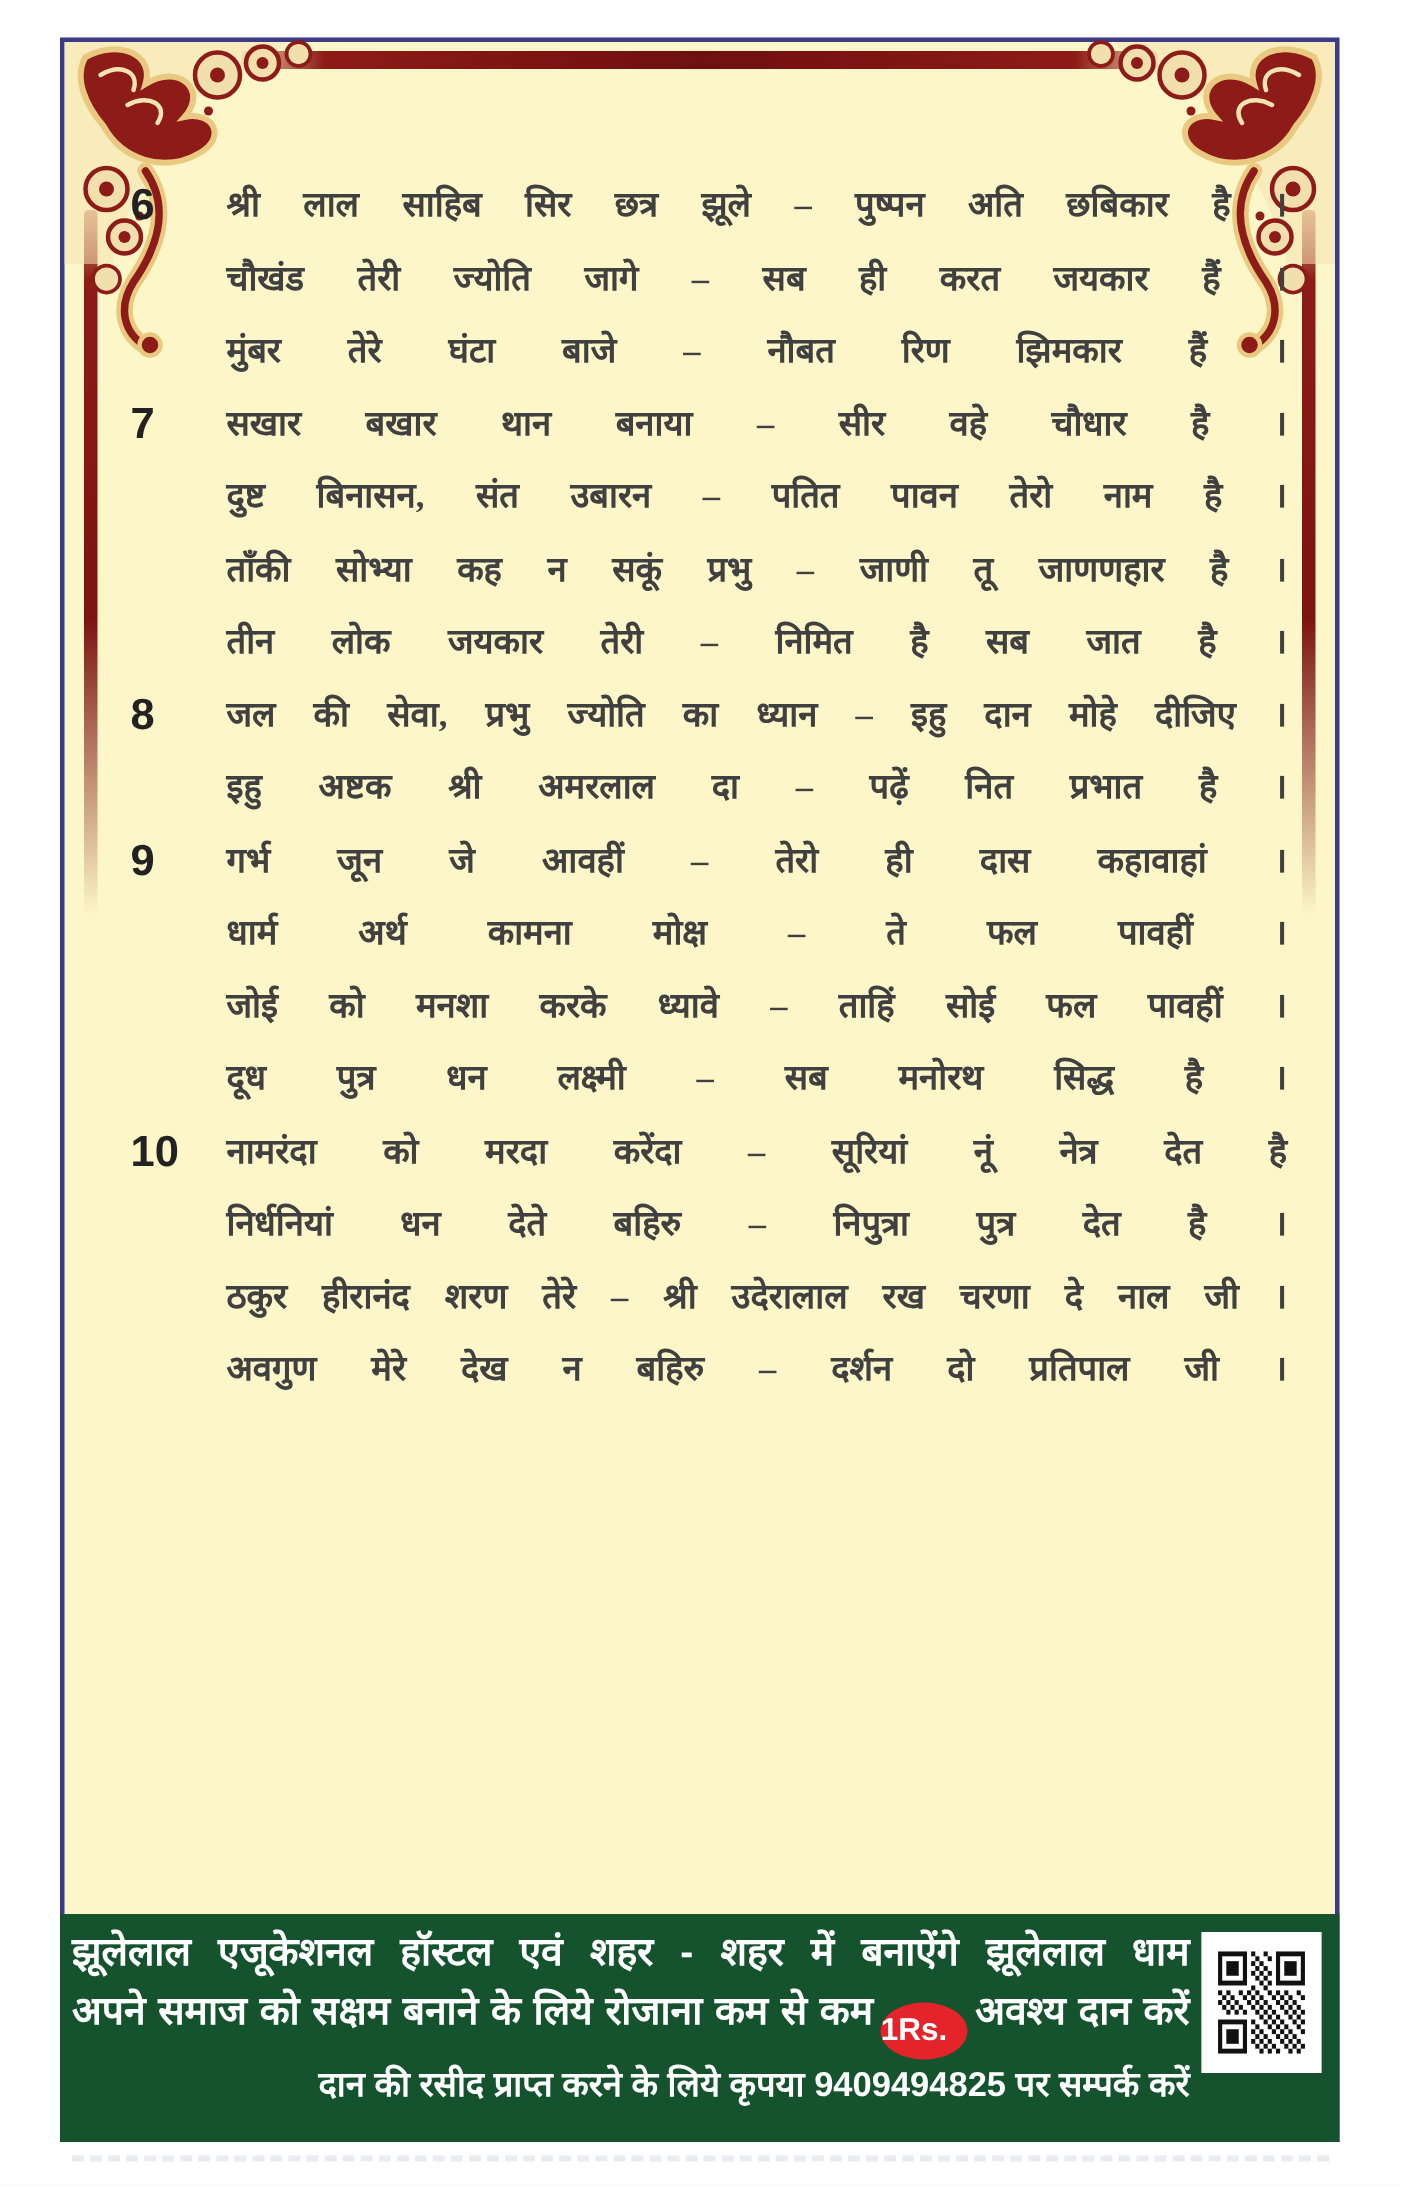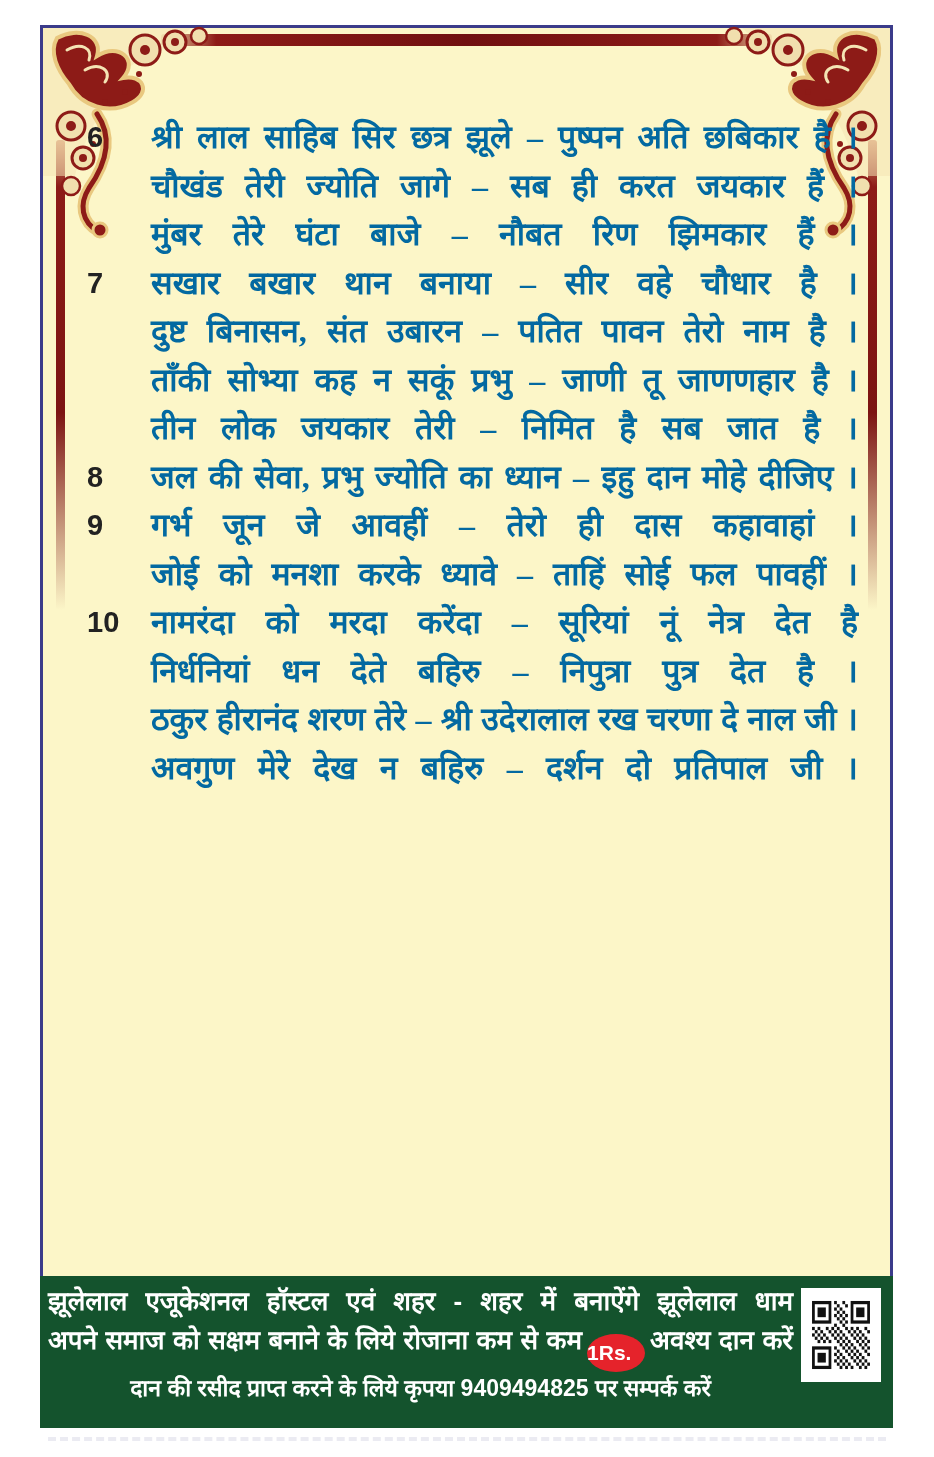--- a/index.html
+++ b/index.html
@@ -15,31 +15,31 @@
   .bar-left{left:13px;} .bar-right{right:13px;}
   
   .corner{position:absolute;width:172px;height:216px;top:-2px;}
   .corner.left{left:-2px;} .corner.right{right:-2px;transform:scaleX(-1);}
   
   .verses{position:absolute;left:0;top:85px;right:0;}
   .verse{display:flex;align-items:flex-start;}
   .vnum{flex:0 0 108px;box-sizing:border-box;padding-left:44px;
         font-size:29px;font-weight:700;color:#222;line-height:48.5px;}
   .vlines{flex:1;box-sizing:border-box;padding-right:32px;}
-  .vline{font-size:32px;font-weight:600;color:#0369a1;line-height:48.5px;
+  .vline{font-size:23px;font-weight:600;color:#404040;line-height:48.5px;
          text-align:justify;text-align-last:justify;text-justify:inter-word;
          font-family:"Liberation Serif","DejaVu Serif",serif;}
   
   .footer{position:absolute;left:-3px;right:-3px;bottom:-3px;height:152px;
           background:#14532d;box-sizing:border-box;color:#fff;font-weight:700;}
   .fl1{margin:9px 100px 0 8px;font-size:26px;line-height:33px;
        text-align:justify;text-align-last:justify;}
   .fl2{margin:2px 100px 0 8px;font-size:26px;line-height:40px;
        text-align:justify;text-align-last:justify;}
-  .fl3{margin:1px 100px 0 8px;font-size:23px;line-height:31px;text-align:center;}
+  .fl3{margin:1px 100px 0 8px;font-size:23px;line-height:31px;text-align:right;}
   .badge{display:inline-block;width:58px;height:38px;border-radius:50%;
          background:#e5232b;color:#fff;text-align:right;line-height:38px;
          font-size:21px;font-weight:800;margin:0 5px;vertical-align:-11px;}
   .qr{position:absolute;right:12px;top:12px;width:80px;height:94px;background:#fff;}
   
   .tear{position:absolute;left:48px;right:48px;top:1437px;border-top:4px dashed #ebebf2;}
 </style>
 </head>
 <body>
 
@@ -104,28 +104,31 @@
           <div class="vline">दुष्ट बिनासन, संत उबारन – पतित पावन तेरो नाम है ।</div>
           <div class="vline">ताँकी सोभ्या कह न सकूं प्रभु – जाणी तू जाणणहार है ।</div>
           <div class="vline">तीन लोक जयकार तेरी – निमित है सब जात है ।</div>
         </div>
   </div>
 
   <div class="verse">
     <div class="vnum">8</div>
     <div class="vlines">
           <div class="vline">जल की सेवा, प्रभु ज्योति का ध्यान – इहु दान मोहे दीजिए ।</div>
+          <div class="vline">इहु अष्टक श्री अमरलाल दा – पढ़ें नित प्रभात है ।</div>
         </div>
   </div>
 
   <div class="verse">
     <div class="vnum">9</div>
     <div class="vlines">
           <div class="vline">गर्भ जून जे आवहीं – तेरो ही दास कहावाहां ।</div>
+          <div class="vline">धार्म अर्थ कामना मोक्ष – ते फल पावहीं ।</div>
           <div class="vline">जोई को मनशा करके ध्यावे – ताहिं सोई फल पावहीं ।</div>
+          <div class="vline">दूध पुत्र धन लक्ष्मी – सब मनोरथ सिद्ध है ।</div>
         </div>
   </div>
 
   <div class="verse">
     <div class="vnum">10</div>
     <div class="vlines">
           <div class="vline">नामरंदा को मरदा करेंदा – सूरियां नूं नेत्र देत है</div>
           <div class="vline">निर्धनियां धन देते बहिरु – निपुत्रा पुत्र देत है ।</div>
           <div class="vline">ठकुर हीरानंद शरण तेरे – श्री उदेरालाल रख चरणा दे नाल जी ।</div>
           <div class="vline">अवगुण मेरे देख न बहिरु – दर्शन दो प्रतिपाल जी ।</div>

